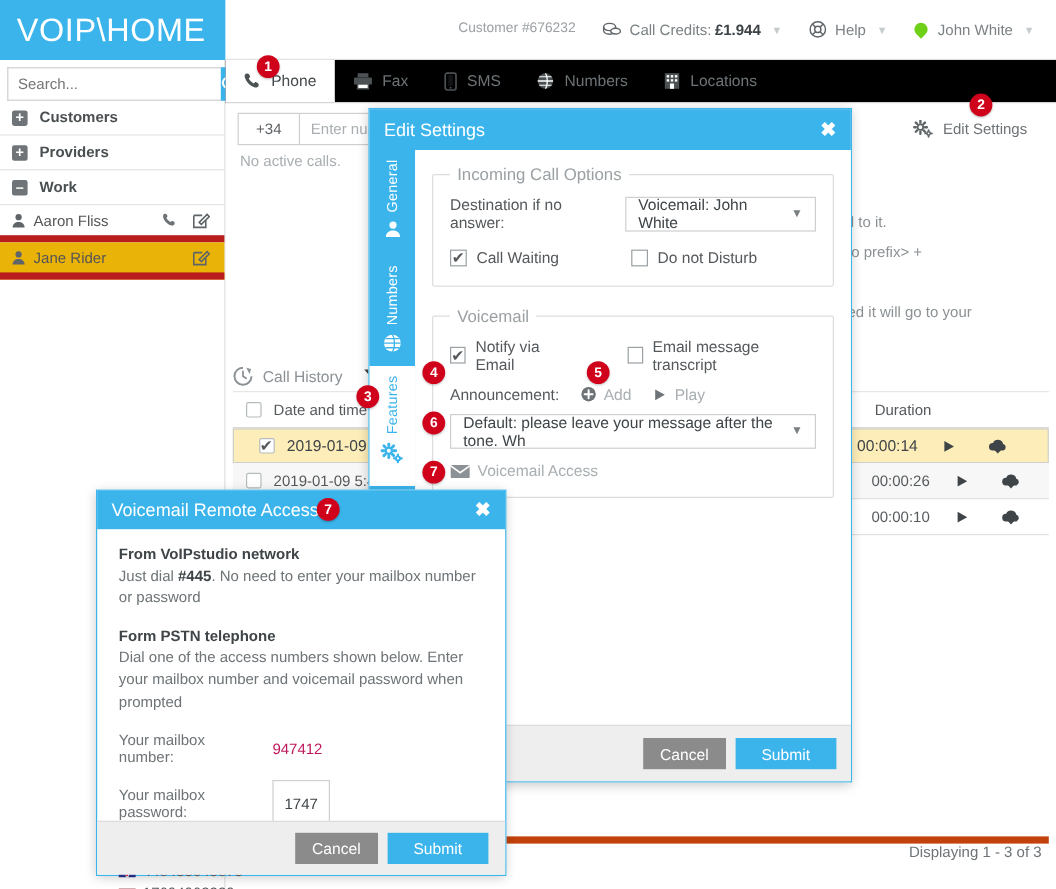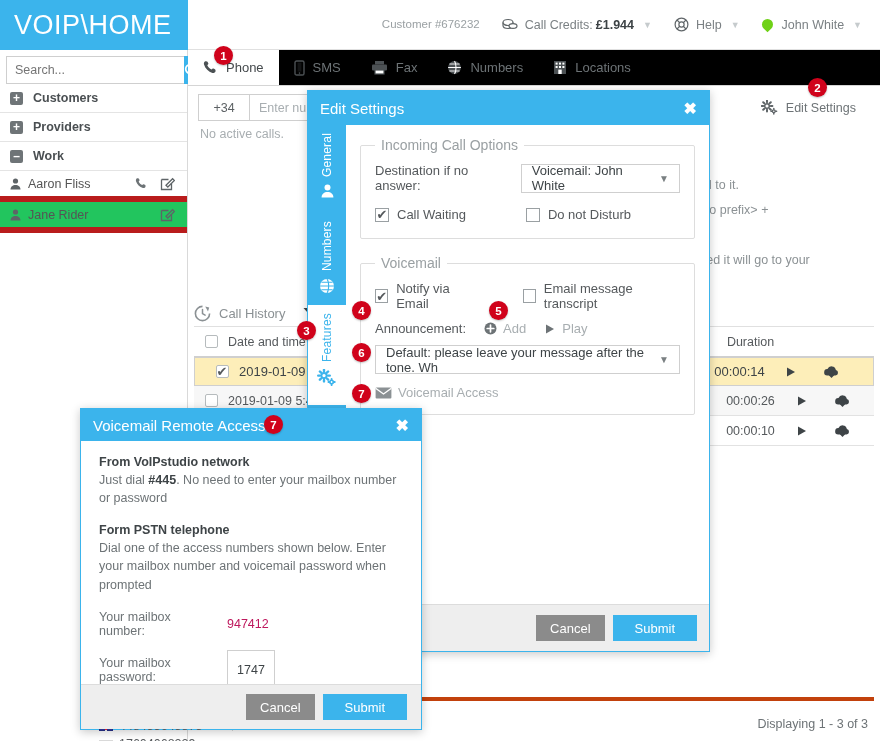--- a/index.html
+++ b/index.html
@@ -48,21 +48,21 @@
                            display: flex; align-items: center; justify-content: center; cursor: pointer; }
   .gear-btn { border-left: 1px solid #55c0f0; }
   .side-group { display: flex; align-items: center; height: 29px; padding-left: 10px;
                 border-bottom: 1px solid #e4e4e4; font-weight: bold; color: #4a4f52; font-size: 12.5px; }
   .side-group:first-of-type { border-top: 1px solid #e4e4e4; margin-top: 6px; }
   .sq { width: 13px; height: 13px; background: #6e7477; color: #fff; border-radius: 2px;
         display: inline-flex; align-items: center; justify-content: center;
         font-size: 12px; line-height: 1; margin-right: 10px; font-weight: bold; }
   .side-user { display: flex; align-items: center; height: 31px; padding-left: 10px;
                border-bottom: 6px solid #b91c1c; font-size: 12.5px; color: #555; }
-  .side-user.alt { background: #22c55e; }
+  .side-user.alt { background: #eab308; }
   .side-user .nm { flex: 1; }
   .side-user .act { margin-right: 12px; color: #6d7376; display:inline-flex; }
   .person { margin-right: 7px; color:#5e6467; display:inline-flex; }
 
   
   .tabs { position: absolute; left: 188px; top: 50px; right: 0; height: 36px;
           background: #000000; border-bottom: 1px solid #d5d5d5; display: flex; align-items: stretch; }
   .tab { display: flex; align-items: center; padding: 0 15px; color: #6d7376; font-size: 13px;
          cursor: pointer; }
   .tab .ti { margin-right: 8px; display:inline-flex; color:#4c5154; }
@@ -97,24 +97,24 @@
   .cb { width: 13px; height: 13px; border: 1px solid #b6bbbd; background: #fff; border-radius: 2px;
         display: inline-flex; align-items: center; justify-content: center; }
   .cb.on { color: #55595c; }
   .c-check { width: 34px; display: flex; justify-content: center; }
   .c-date { width: 185px; }
   .c-flex { flex: 1; }
   .c-dur { width: 92px; text-align: center; border-left: 1px solid #e2e2e2; height:100%;
            display:flex; align-items:center; justify-content:center;}
   .c-play { width: 38px; text-align: center; }
   .c-dl { width: 40px; text-align: center; }
-  .head .c-dur { border-left: 1px solid #a21caf; }
+  .head .c-dur { border-left: 5px solid #a21caf; }
 
   .footbar { position: absolute; left: 6px; right: 6px; bottom: 10px; height: 34px;
-             border-top: 4px solid #c2410c; display: flex; align-items: flex-end; }
+             border-top: 6px solid #c2410c; display: flex; align-items: flex-start; }
   .foot-ic { color: #9ba1a4; margin: 0 10px; display:inline-flex; }
   .foot-div { width: 1px; height: 16px; background: #d8d8d8; margin: 0 4px; }
   .foot-txt { color: #6d7376; font-size: 12.5px; }
   .foot-right { margin-left: auto; color: #6d7376; font-size: 12.5px; padding-right: 6px; }
   .pg-blue { position: absolute; left: 0; bottom: 42px; width: 34px; height: 30px; }
   .pg-blue i { display:block; width:26px; height:26px; background:#3bb4ec; border:2px solid #fff;
                outline:1px solid #cfcfcf; margin:2px 0 0 2px; }
 
   
   .modal-es { position: absolute; left: 307px; top: 90px; width: 403px; height: 562px;
@@ -318,37 +318,37 @@
     <div class="tab active">
       <span class="ti">
         <svg width="15" height="15" viewBox="0 0 15 15">
             <path d="M2.3 1.3c1.9-.4 2.4.5 3 2 .4.9-.5 1.4-1 1.9.7 1.9 2.4 3.6 4.3 4.3.5-.5 1-1.4 1.9-1 1.5.6 2.4 1.1 2 3-.3 1.1-1.9 1.8-3.1 1.4C5.5 11.7 2.3 8.5 1 4.4.6 3.2 1.2 1.6 2.3 1.3z" fill="#4c5154"></path>
           </svg>
       </span>
       <span>Phone</span>
     </div>
     <div class="tab">
       <span class="ti">
+        <svg width="17" height="15" viewBox="0 0 17 15">
+            <rect x="4" y="1" width="9" height="3.5" fill="#4c5154"></rect>
+            <rect x="1" y="4.5" width="15" height="6" rx="1" fill="#4c5154"></rect>
+            <rect x="4" y="10" width="9" height="4" fill="#fff" stroke="#4c5154" stroke-width="1.2"></rect>
+          </svg>
+      </span>
+      <span>Fax</span>
+    </div>
+    <div class="tab">
+      <span class="ti">
         <svg width="11" height="16" viewBox="0 0 11 16">
             <rect x="1" y="1" width="9" height="14" rx="1.6" fill="none" stroke="#4c5154" stroke-width="1.4"></rect>
             <rect x="3.6" y="2.6" width="3.8" height="9" fill="#4c5154" opacity=".25"></rect>
             <circle cx="5.5" cy="13.1" r="0.8" fill="#4c5154"></circle>
           </svg>
       </span>
       <span>SMS</span>
-    </div>
-    <div class="tab">
-      <span class="ti">
-        <svg width="17" height="15" viewBox="0 0 17 15">
-            <rect x="4" y="1" width="9" height="3.5" fill="#4c5154"></rect>
-            <rect x="1" y="4.5" width="15" height="6" rx="1" fill="#4c5154"></rect>
-            <rect x="4" y="10" width="9" height="4" fill="#fff" stroke="#4c5154" stroke-width="1.2"></rect>
-          </svg>
-      </span>
-      <span>Fax</span>
     </div>
     <div class="tab">
       <span class="ti">
         <svg width="15" height="15" viewBox="0 0 15 15">
             <circle cx="7.5" cy="7.5" r="6.4" fill="#4c5154"></circle>
             <path d="M7.5 1.1c2 2.5 2 10.3 0 12.8M1.1 7.5h12.8" fill="none" stroke="#fff" stroke-width="1.1"></path>
             <path d="M2.4 4h10.2M2.4 11h10.2" stroke="#fff" stroke-width=".9"></path>
           </svg>
       </span>
       <span>Numbers</span>

